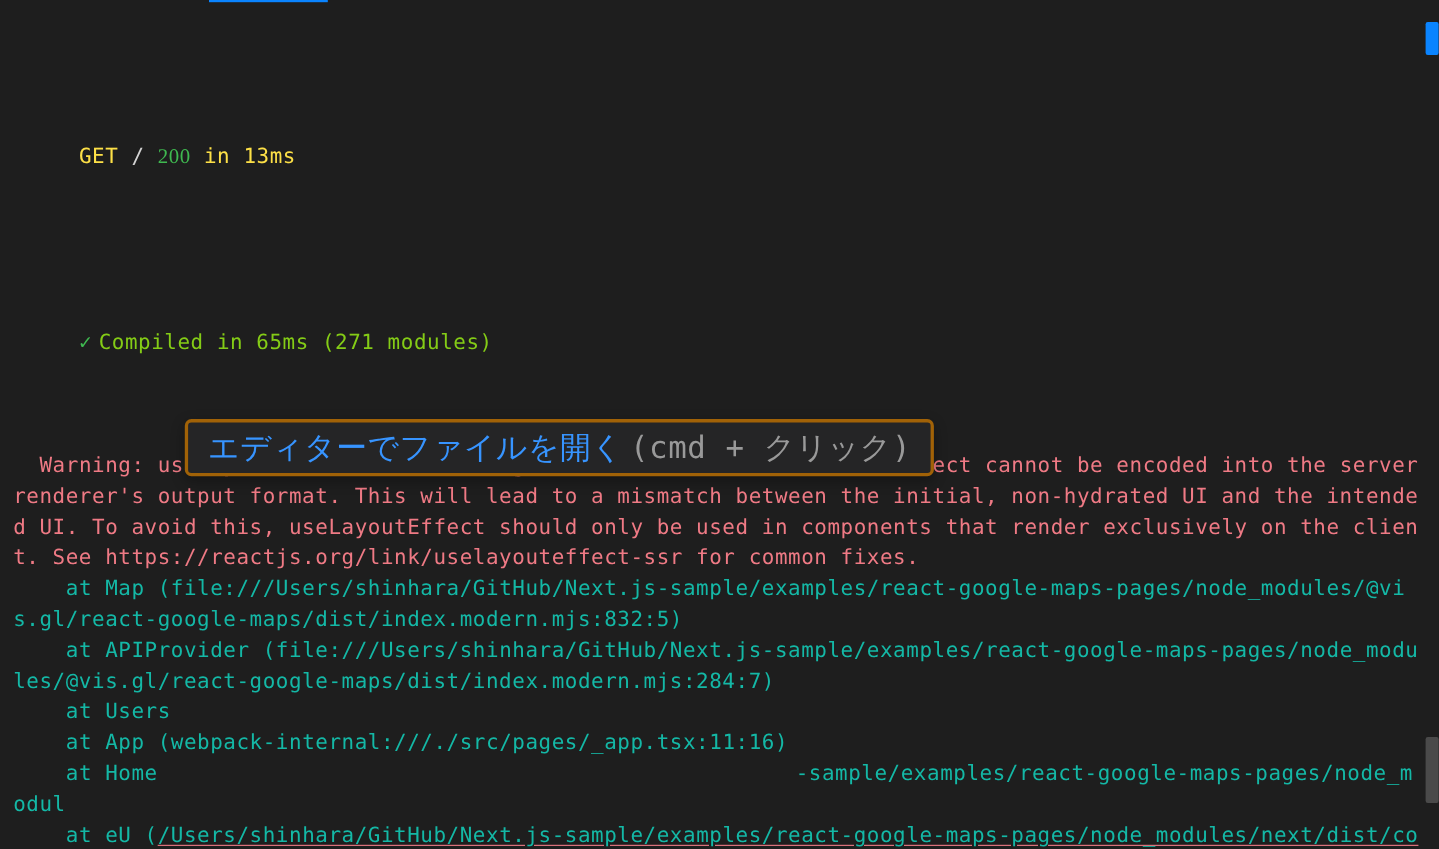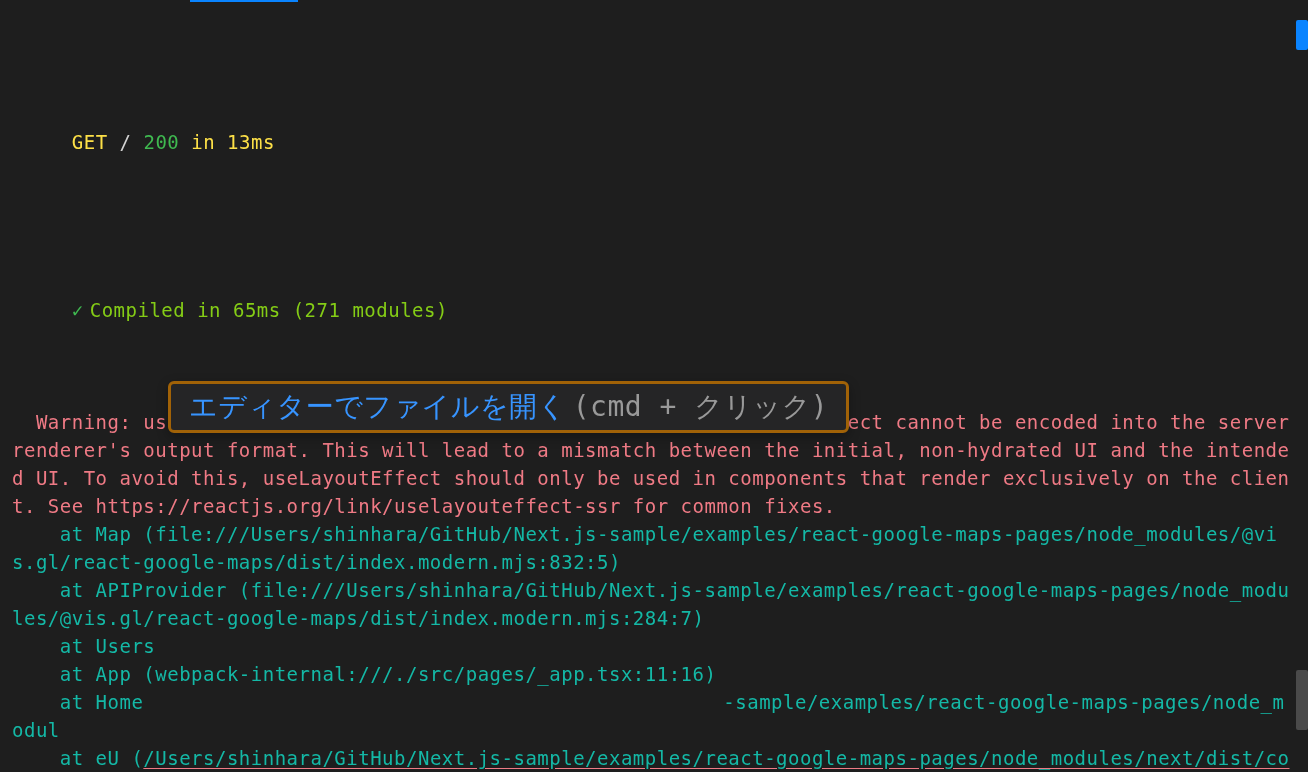--- a/index.html
+++ b/index.html
@@ -25,21 +25,21 @@
     top: 0;
     left: 190px;
     width: 108px;
     height: 2px;
     background: #0a84ff;
   }
   .line { display: block; }
   .indent1 { padding-left: 12px; }
   .method { color: #fde047; }
   .path { color: #d4d4d4; }
-  .status { color: #3fb950; }
+  .status { color: #3fb950; font-family: Liberation Serif, serif; }
   .in-text { color: #fde047; }
   .check { color: #3fb950; margin-right: 6px; }
   .compiled { color: #84cc16; }
   .warn { color: #ef7a85; }
   .stack { color: #14b8a6; }
   .link-underline {
     text-decoration: underline;
     text-decoration-color: #ef7a85;
     text-underline-offset: 3px;
   }

